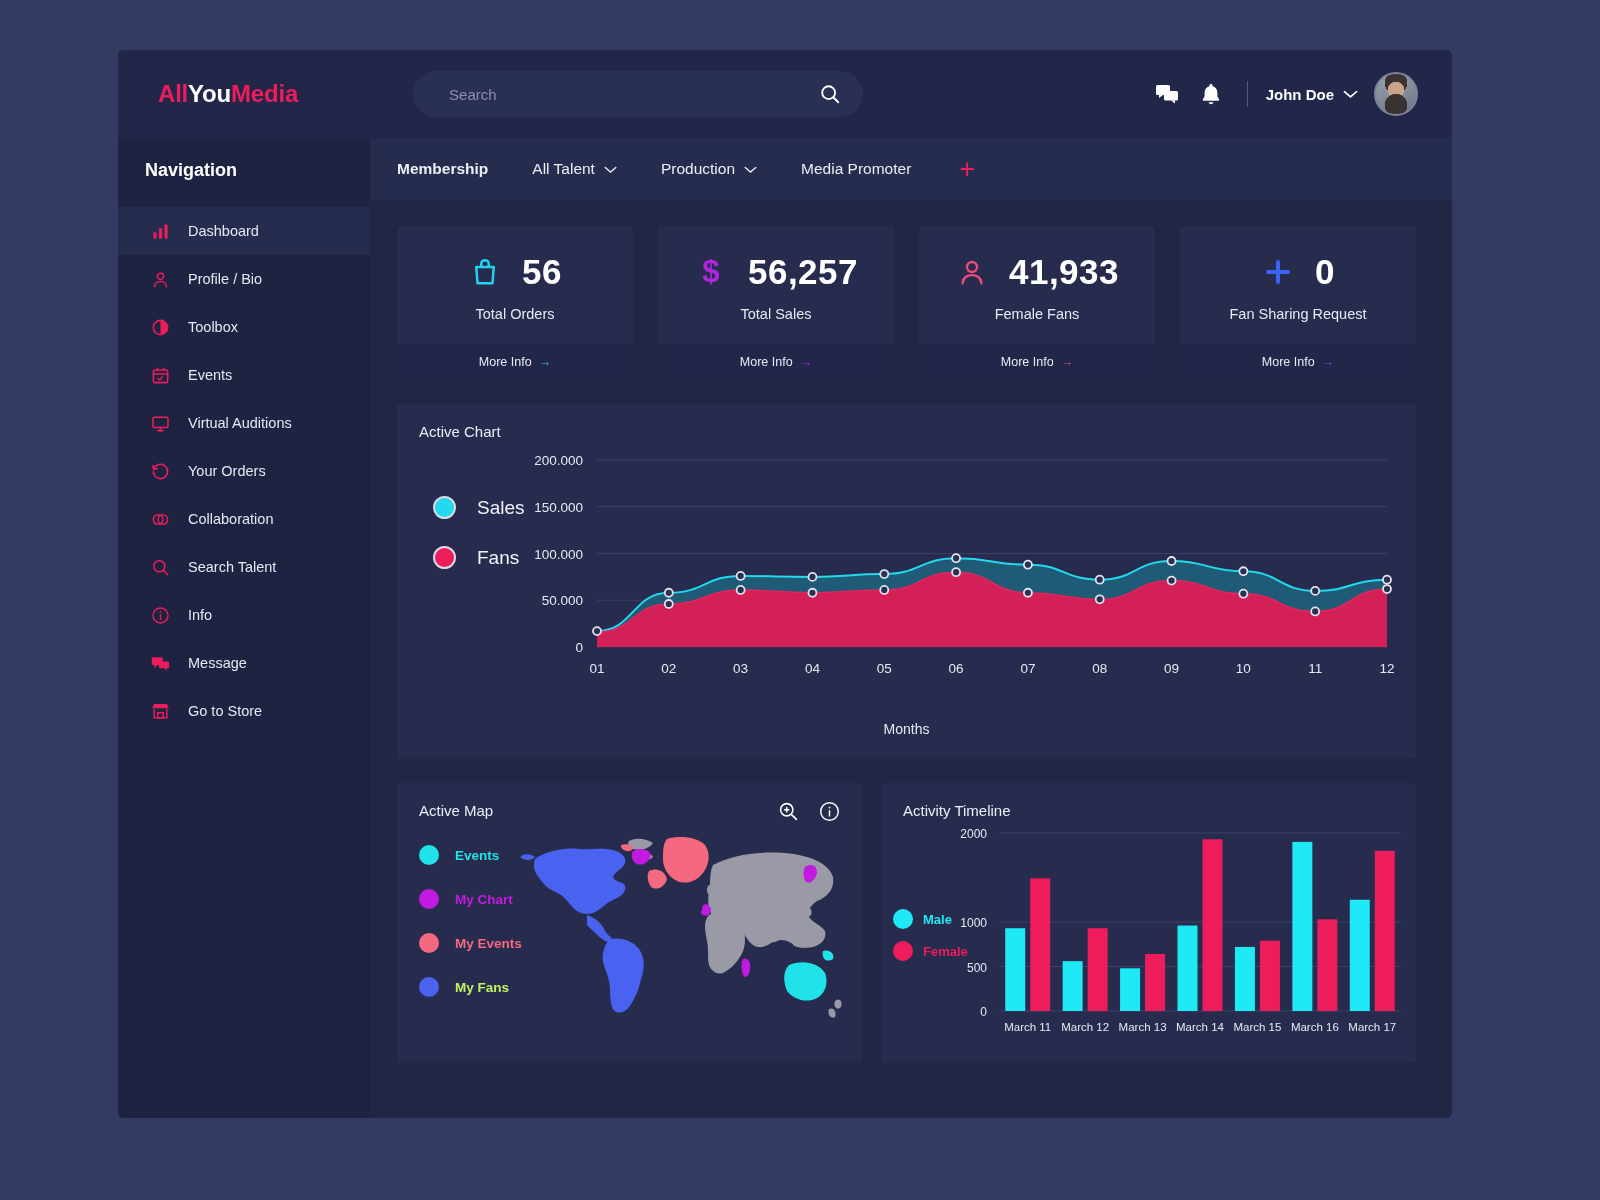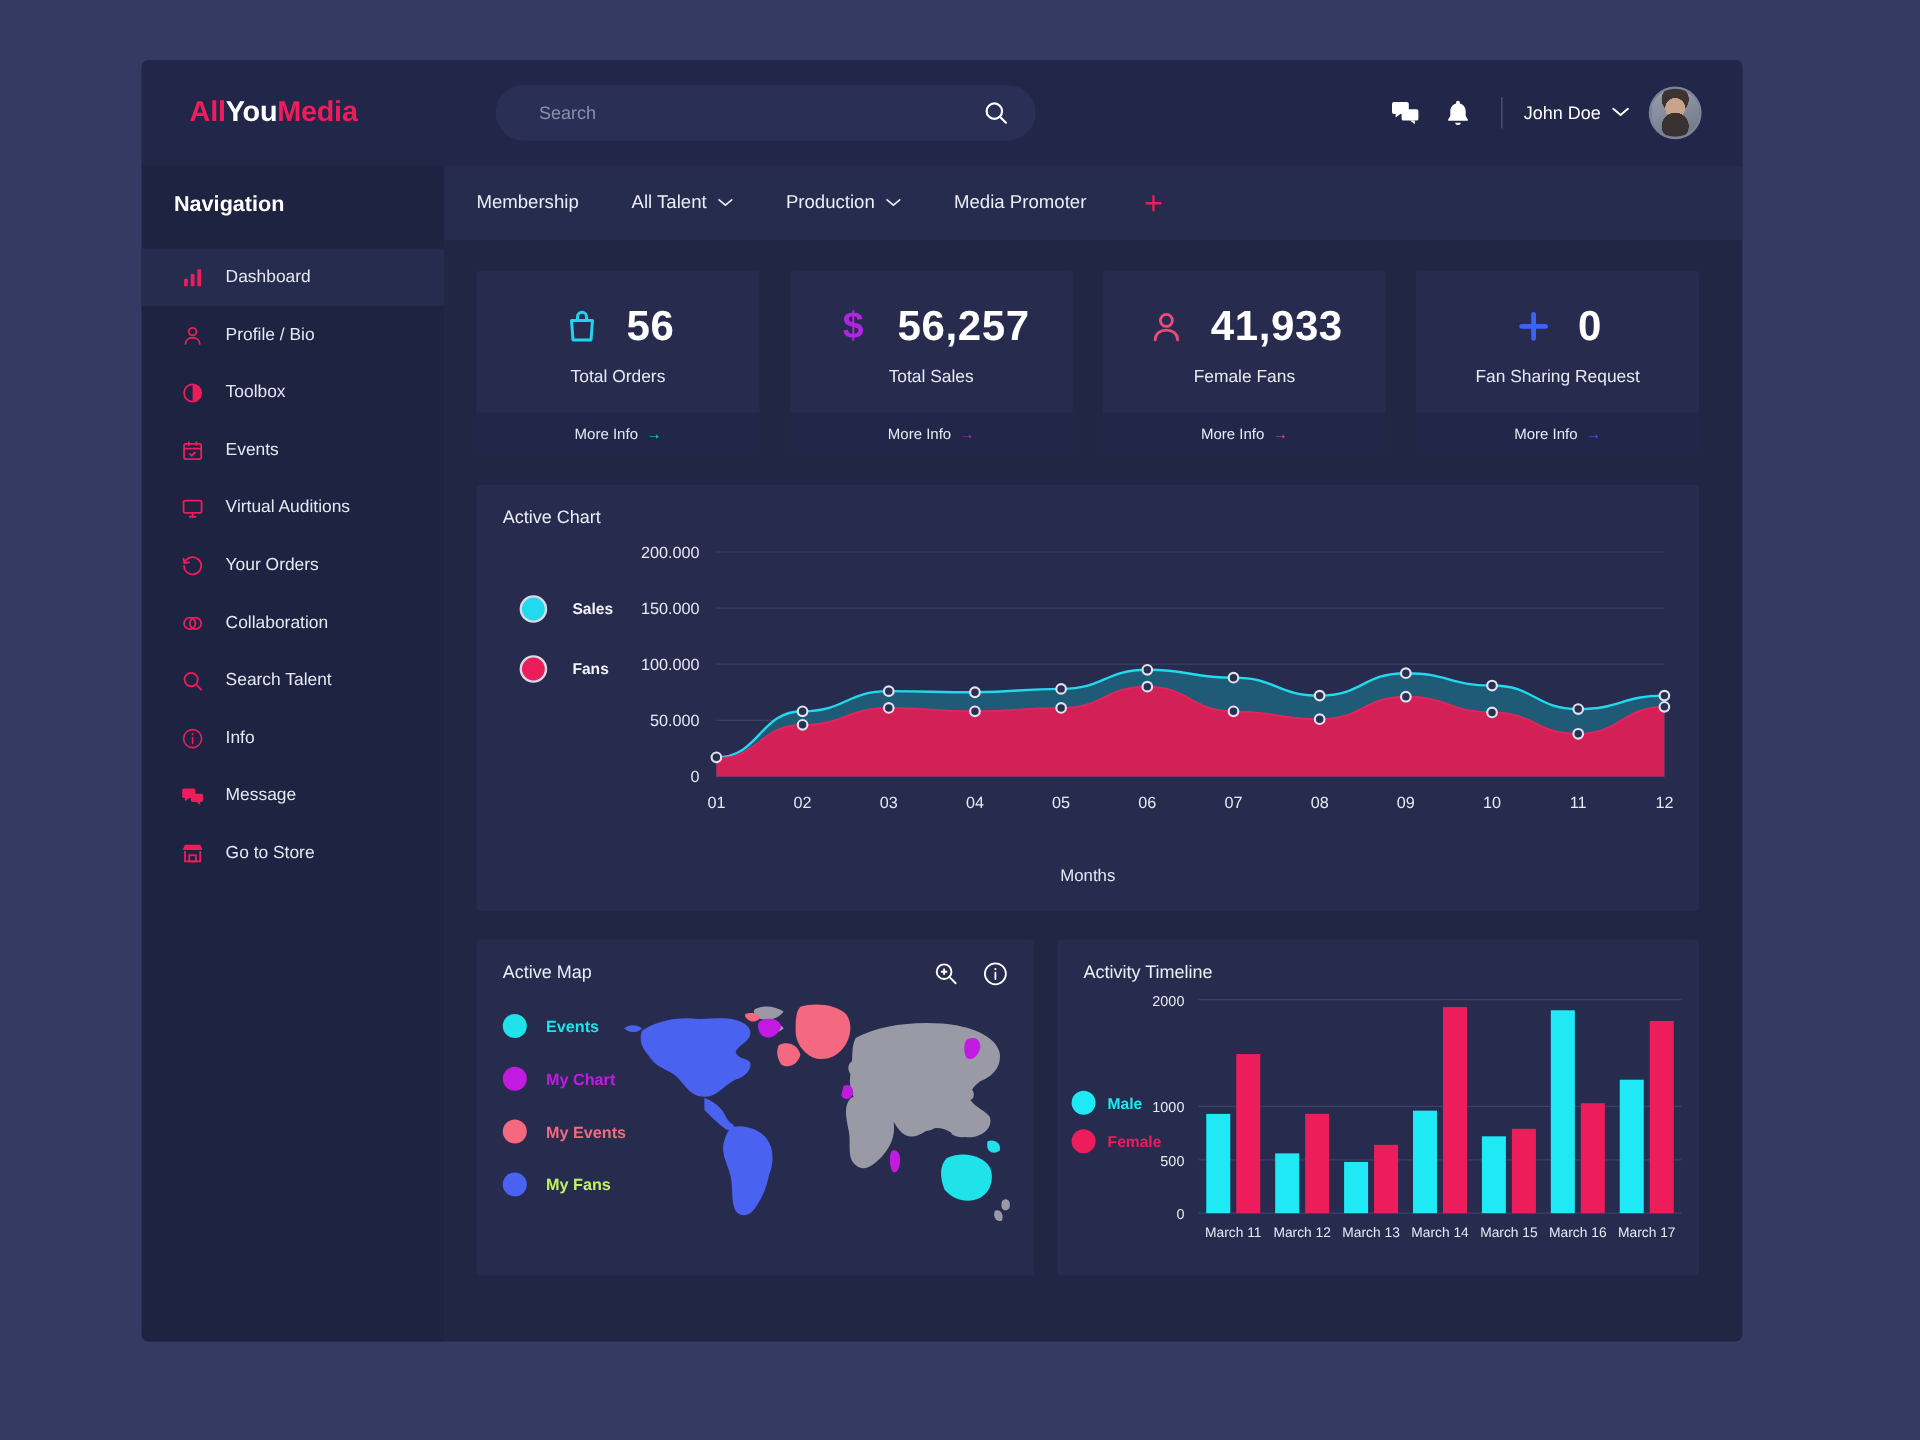--- a/index.html
+++ b/index.html
@@ -41,21 +41,21 @@
     padding: 0 22px 0 36px;
   }
   .search-input {
     flex: 1; background: transparent; border: none; outline: none;
     color: #cfd3e6; font-size: 15px;
     font-family: "Liberation Sans", sans-serif;
   }
   .search-input::placeholder { color: #8b90ad; }
   .search-btn { background: none; border: none; cursor: pointer; padding: 0; display: flex; }
 
-  .top-right { margin-left: auto; display: flex; align-items: center; gap: 0; }
+  .top-right { margin-left: auto; display: flex; align-items: center; gap: 0; font-weight: bold; }
   .ticon { width: 44px; display: flex; justify-content: center; cursor: pointer; }
   .vdiv { width: 1px; height: 26px; background: #555a7d; margin: 0 18px 0 14px; }
   .uname { color: #ffffff; font-size: 15px; }
   .chev { margin: 0 16px 0 9px; }
   .avatar {
     width: 44px; height: 44px; border-radius: 50%;
     border: 2px solid #7d8299;
     background:
       radial-gradient(circle at 50% 78%, #3a3230 0 30%, transparent 31%),
       radial-gradient(circle at 50% 40%, #c9a48c 0 26%, transparent 27%),
@@ -80,21 +80,21 @@
 
   
   .main { flex: 1; display: flex; flex-direction: column; min-width: 0; }
   .tabbar {
     height: 62px; flex: 0 0 62px;
     background: #262c4e;
     display: flex; align-items: center; gap: 0;
     padding-left: 27px;
   }
   .tab { color: #eceef6; font-size: 15.5px; display: flex; align-items: center; gap: 9px; cursor: pointer; }
-  .tab.bold { font-weight: normal; }
+  .tab.bold { font-weight: bold; }
   .tab + .tab { margin-left: 44px; }
   .plus-tab { margin-left: 48px; color: #ec1d5a; font-size: 27px; line-height: 1; cursor: pointer; }
 
   .content { flex: 1; padding: 26px 36px 0 27px; overflow: hidden; }
 
   
   .stats { display: flex; gap: 25px; }
   .stat {
     flex: 1; background: #272c4f; border-radius: 3px;
     display: flex; flex-direction: column;
@@ -112,21 +112,21 @@
   .stat-foot .arr { margin-left: 7px; }
 
   
   .panel { background: #272c4f; border-radius: 3px; }
   .panel-title { color: #eceef6; font-size: 15px; padding: 19px 0 0 22px; }
 
   .chart-panel { margin-top: 24px; height: 355px; position: relative; }
   .legend-v { position: absolute; left: 36px; top: 92px; }
   .leg { display: flex; align-items: center; gap: 21px; margin-bottom: 27px; }
   .dot { width: 23px; height: 23px; border-radius: 50%; border: 2px solid #d8dae6; }
-  .leg-txt { color: #f2f3f8; font-size: 13px; font-weight: bold; }
+  .leg-txt { color: #f2f3f8; font-size: 19px; font-weight: normal; }
 
   .svg-wrap { position: absolute; left: 0; top: 38px; width: 100%; height: 300px; }
   .xaxis-title { position: absolute; left: 0; right: 0; bottom: 22px; text-align: center; color: #e7e9f3; font-size: 14px; }
 
   .bottom-row { display: flex; gap: 19px; margin-top: 24px; height: 280px; }
   .map-panel { width: 465px; flex: 0 0 465px; position: relative; }
   .tl-panel { flex: 1; position: relative; }
   .map-tools { position: absolute; right: 22px; top: 18px; display: flex; gap: 20px; }
   .map-tools span { cursor: pointer; }
   .map-legend { position: absolute; left: 22px; top: 62px; }

